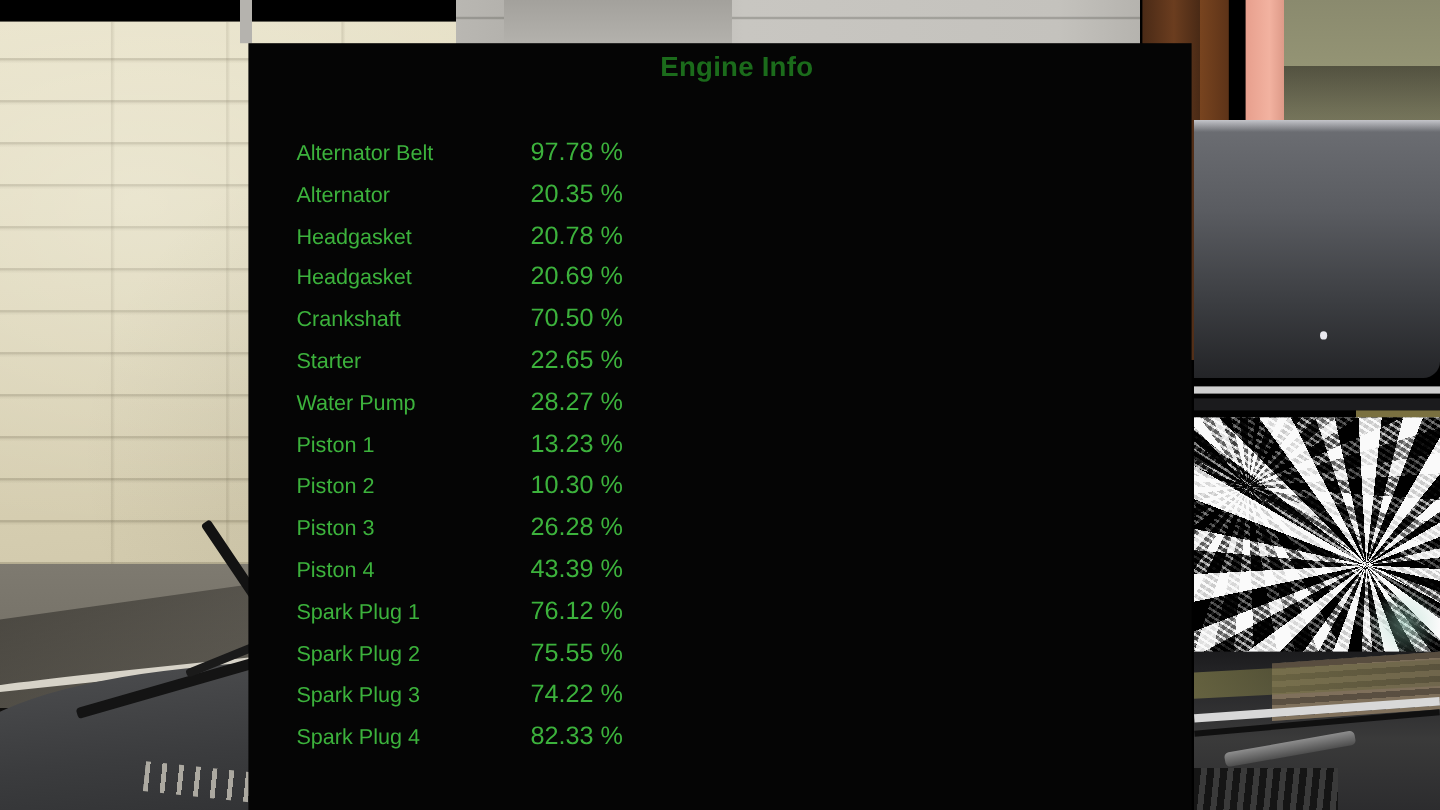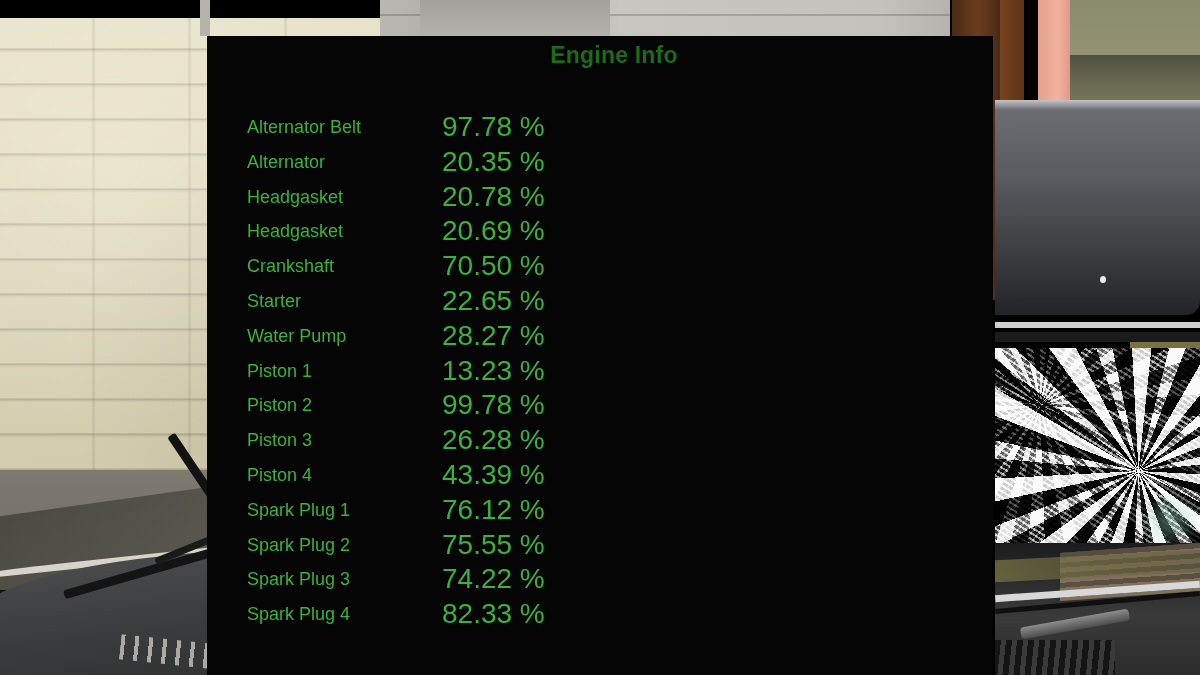--- a/index.html
+++ b/index.html
@@ -247,21 +247,21 @@
     font-size:18px;
     color:#3cb23c;
     white-space:nowrap;
   }
 
   .row-value {
     position:absolute;
     left:195px;
     width:200px;
     top:0;
-    font-size:28px;
+    font-size:21px;
     color:#3cb23c;
     white-space:nowrap;
   }
 
   .side-status {
     position:absolute;
     left:500px; top:80px;
     font-size:21px;
     color:#3cb23c;
     white-space:nowrap;
@@ -344,21 +344,21 @@
       <div class="row">
         <span class="row-label">Water Pump</span>
         <span class="row-value">28.27 %</span>
       </div>
       <div class="row">
         <span class="row-label">Piston 1</span>
         <span class="row-value">13.23 %</span>
       </div>
       <div class="row">
         <span class="row-label">Piston 2</span>
-        <span class="row-value">99.78 %</span>
+        <span class="row-value">10.30 %</span>
       </div>
       <div class="row">
         <span class="row-label">Piston 3</span>
         <span class="row-value">26.28 %</span>
       </div>
       <div class="row">
         <span class="row-label">Piston 4</span>
         <span class="row-value">43.39 %</span>
       </div>
       <div class="row">

